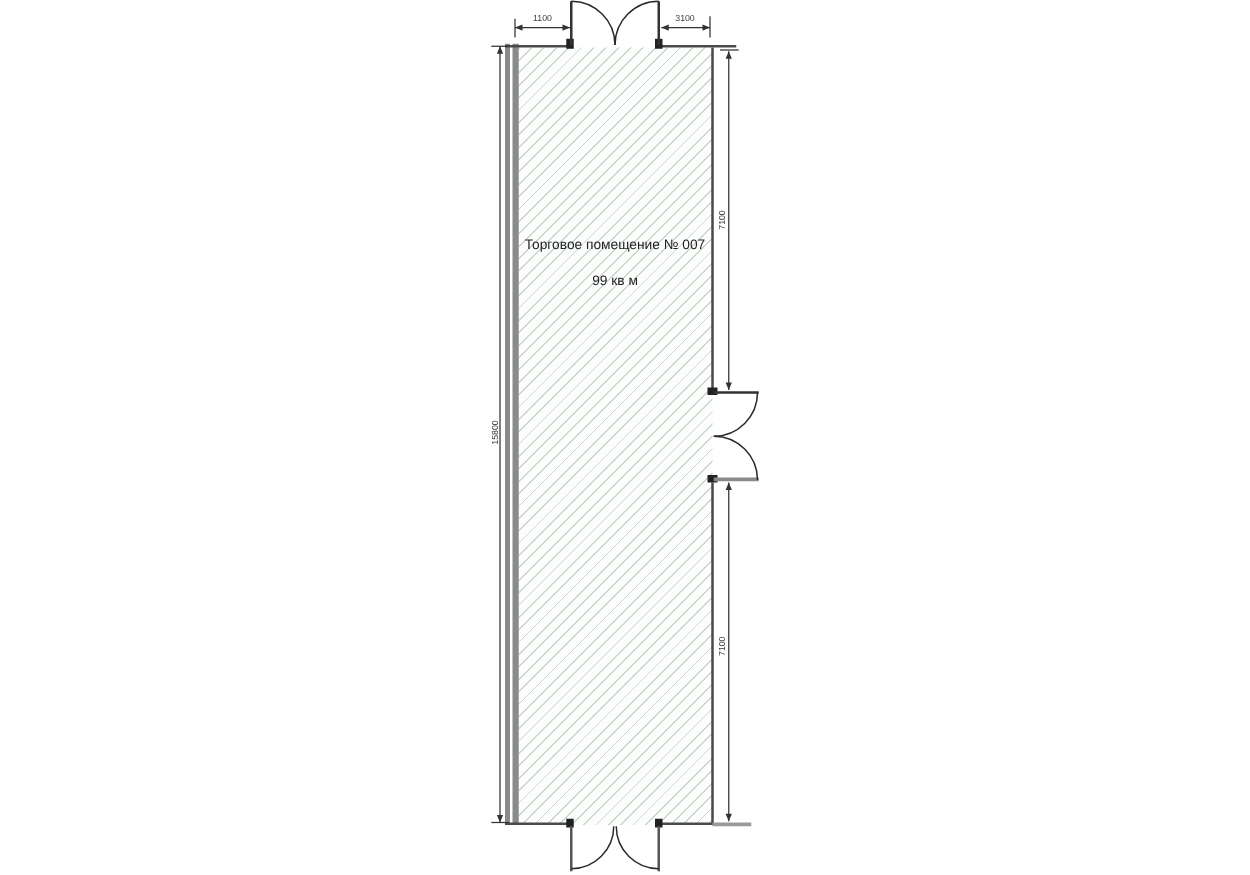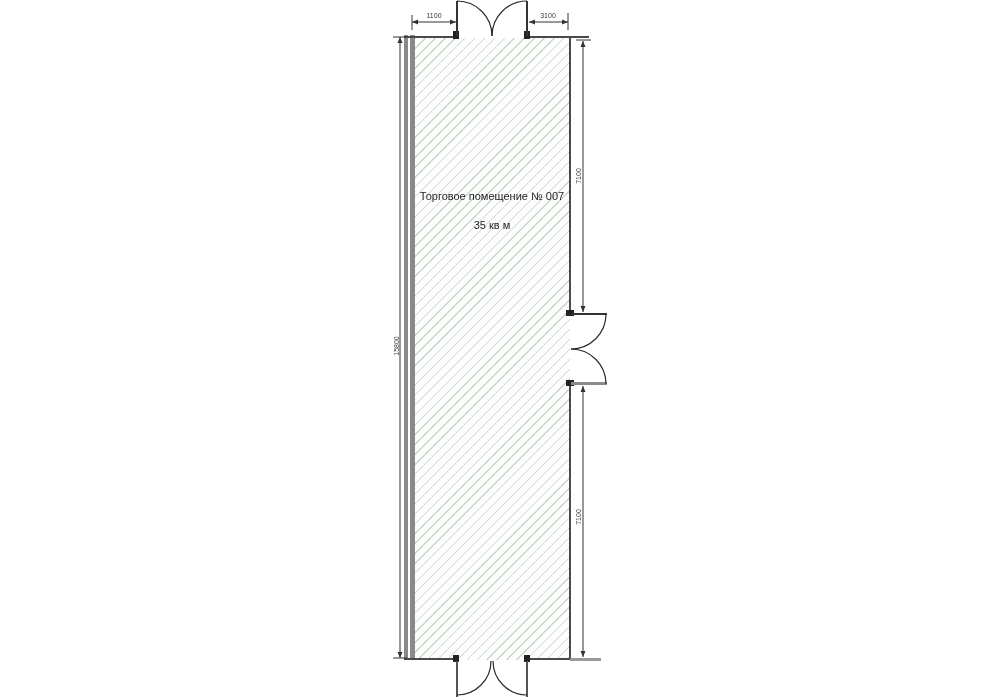--- a/index.html
+++ b/index.html
@@ -156,15 +156,15 @@
     </g>
   </svg>
 
   <div class="abs dim dim-top-left">1100</div>
   <div class="abs dim dim-top-right">3100</div>
   <div class="abs dim rot dim-left-total">15800</div>
   <div class="abs dim rot dim-right-upper">7100</div>
   <div class="abs dim rot dim-right-lower">7100</div>
 
   <div class="abs room-label room-title">Торговое помещение № 007</div>
-  <div class="abs room-label room-area">35 кв м</div>
+  <div class="abs room-label room-area">99 кв м</div>
 
 </div>
 
 </body></html>

